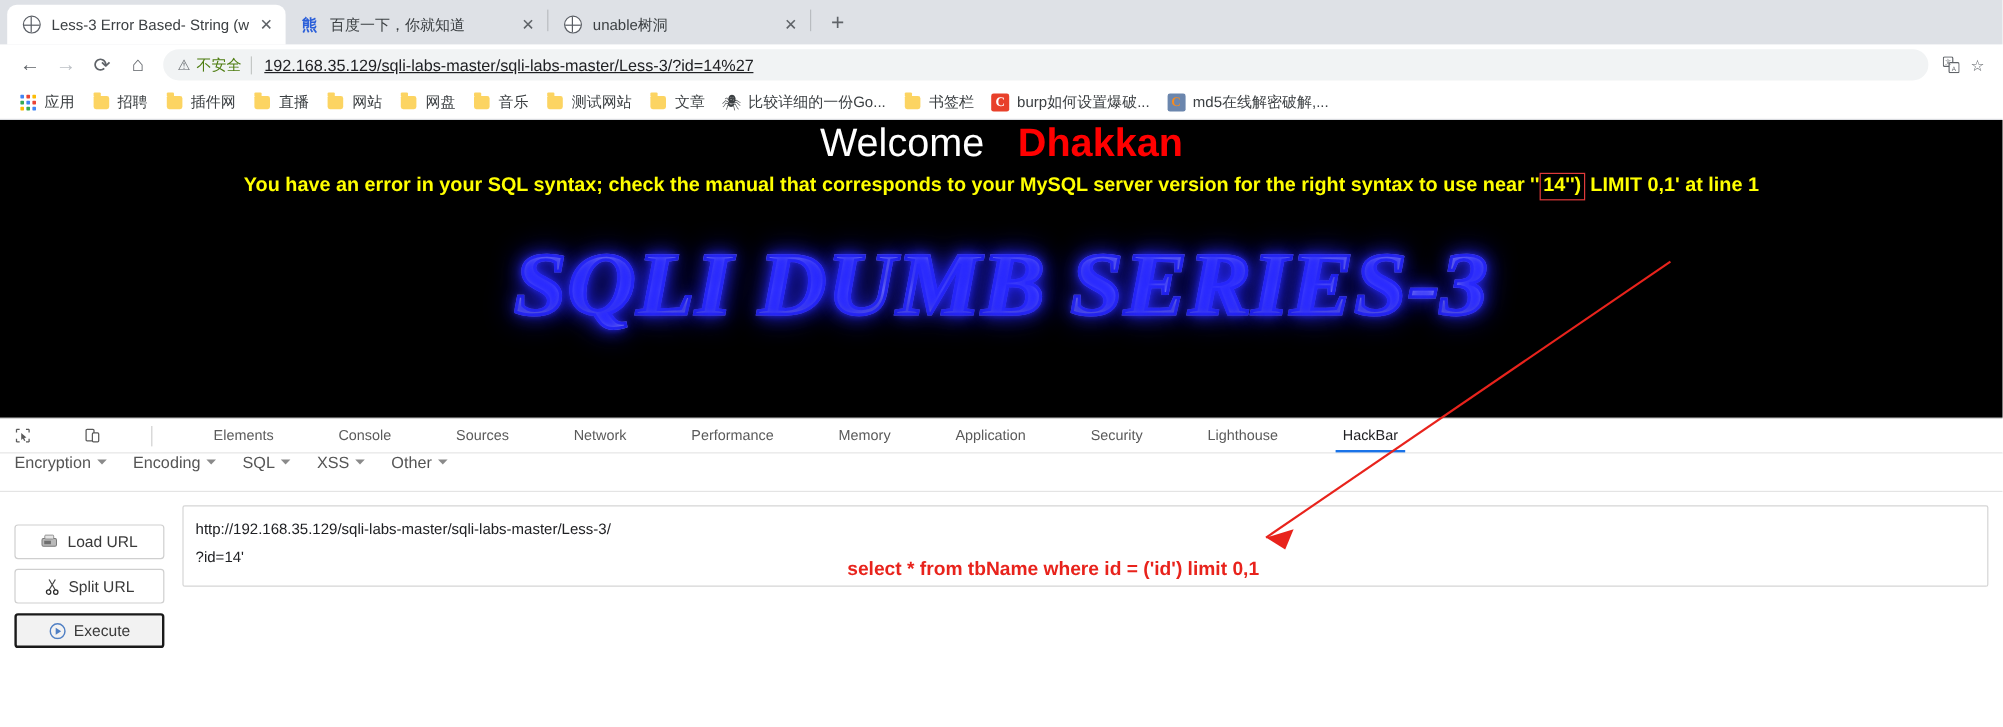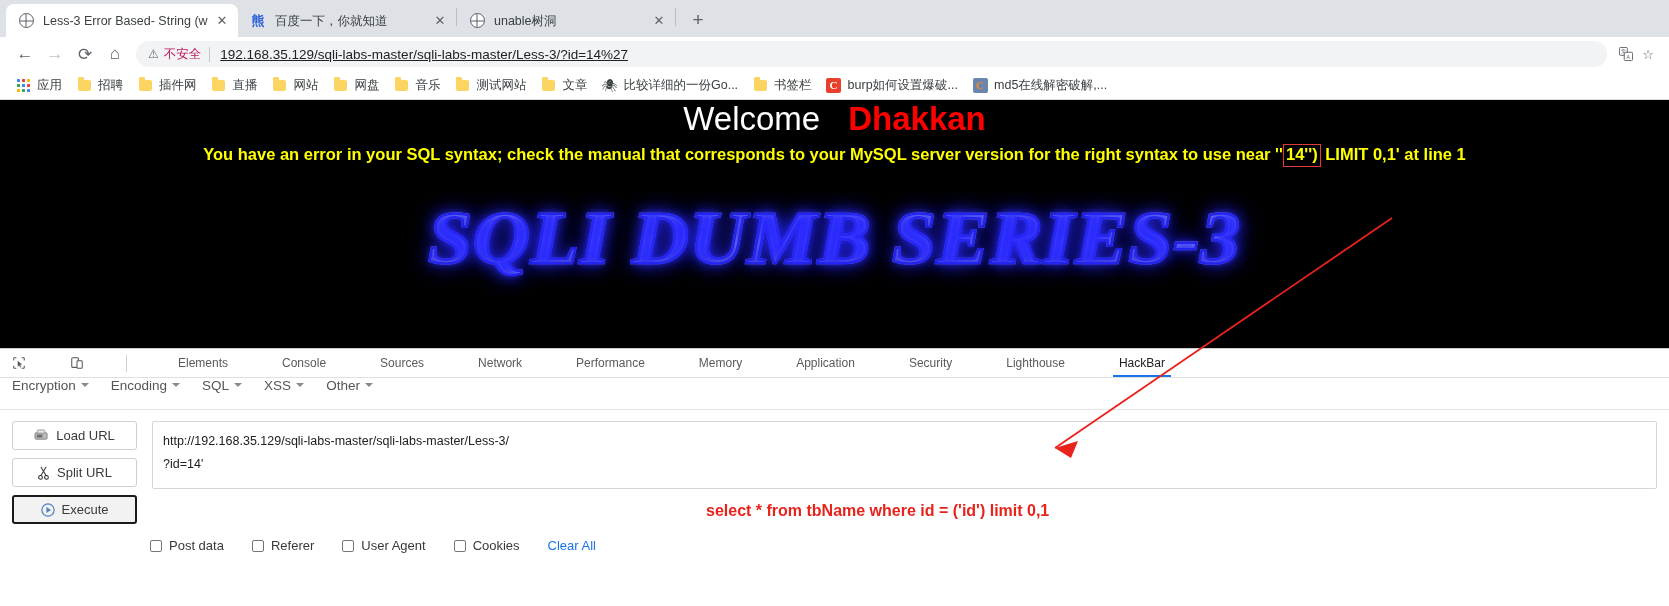--- a/index.html
+++ b/index.html
@@ -140,21 +140,21 @@
     color: #202124;
     overflow: hidden;
   }
   .warnicon {
     font-size: 12px;
     color: #5f6368;
     margin-right: 5px;
     flex: 0 0 auto;
   }
   .sec-label {
-    font-size: 12.5px; color: #be185d;
+    font-size: 12.5px; color: #4d7c0f;
     margin-right: 8px;
     flex: 0 0 auto;
   }
   .omni-sep {
     width: 1px; height: 15px; background: #c4c7c5;
     margin-right: 10px;
     flex: 0 0 1px;
   }
   .omni-url {
     white-space: nowrap; overflow: hidden;
@@ -343,21 +343,21 @@
     vertical-align: middle;
     position: relative; top: -1px;
   }
   .hb-body {
     display: flex;
     padding: 11px 12px 0 12px;
   }
   .hb-left {
     width: 125px;
     flex: 0 0 125px;
-    display: flex; flex-direction: column; gap: 8px;
+    display: flex; flex-direction: column; gap: 8px; margin-top: 16px;
   }
   .hb-btn {
     height: 29px;
     border: 1px solid #cfcfcf;
     border-radius: 3px;
     background: #fff;
     display: flex; align-items: center; justify-content: center;
     font-size: 13px;
     color: #3a3a3a;
     box-sizing: border-box;
@@ -413,21 +413,20 @@
   }
 
   
   .ann-text {
     position: absolute;
     color: #e8231c;
     font-size: 16px;
     font-weight: bold;
     white-space: nowrap;
     font-family: "Liberation Sans", sans-serif;
-    margin-top: 36px;
   }
   svg.overlay {
     position: absolute;
     left: 0; top: 0;
     width: 1669px; height: 606px;
     pointer-events: none;
   }
 </style>
 </head>
 <body>
@@ -666,39 +665,20 @@
             <span>Execute</span>
           </div>
         </div>
 
         <div class="hb-right">
           <div class="hb-textarea">http://192.168.35.129/sqli-labs-master/sqli-labs-master/Less-3/
 ?id=14'</div>
         </div>
       </div>
 
-      <div class="hb-checks">
-        <div class="hb-check">
-          <span class="cbx"></span>
-          <span>Post data</span>
-        </div>
-        <div class="hb-check">
-          <span class="cbx"></span>
-          <span>Referer</span>
-        </div>
-        <div class="hb-check">
-          <span class="cbx"></span>
-          <span>User Agent</span>
-        </div>
-        <div class="hb-check">
-          <span class="cbx"></span>
-          <span>Cookies</span>
-        </div>
-        <div class="clear-all">Clear All</div>
-      </div>
     </div>
   </div>
 
   <div class="ann-text" style="left:706px; top:466px;">select * from tbName where id = ('id') limit 0,1</div>
 
   <svg class="overlay" viewBox="0 0 1669 606">
     <line x1="1392" y1="218" x2="1055" y2="448" stroke="#e8231c" stroke-width="1.8"></line>
     <path d="M1055 448 L1078 441 L1071 458 Z" fill="#e8231c"></path>
   </svg>
 

